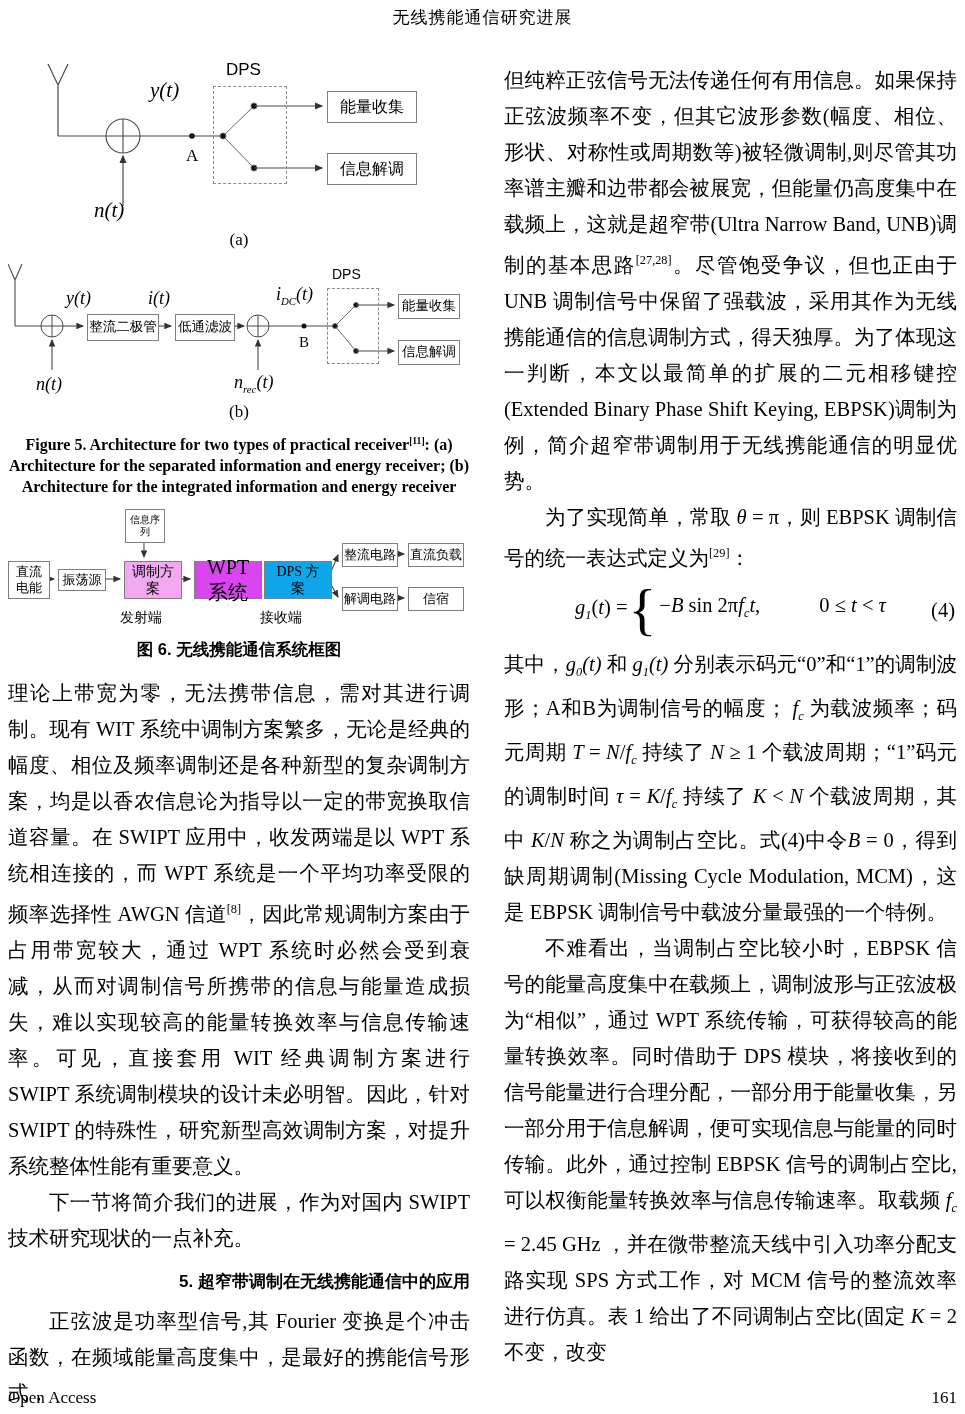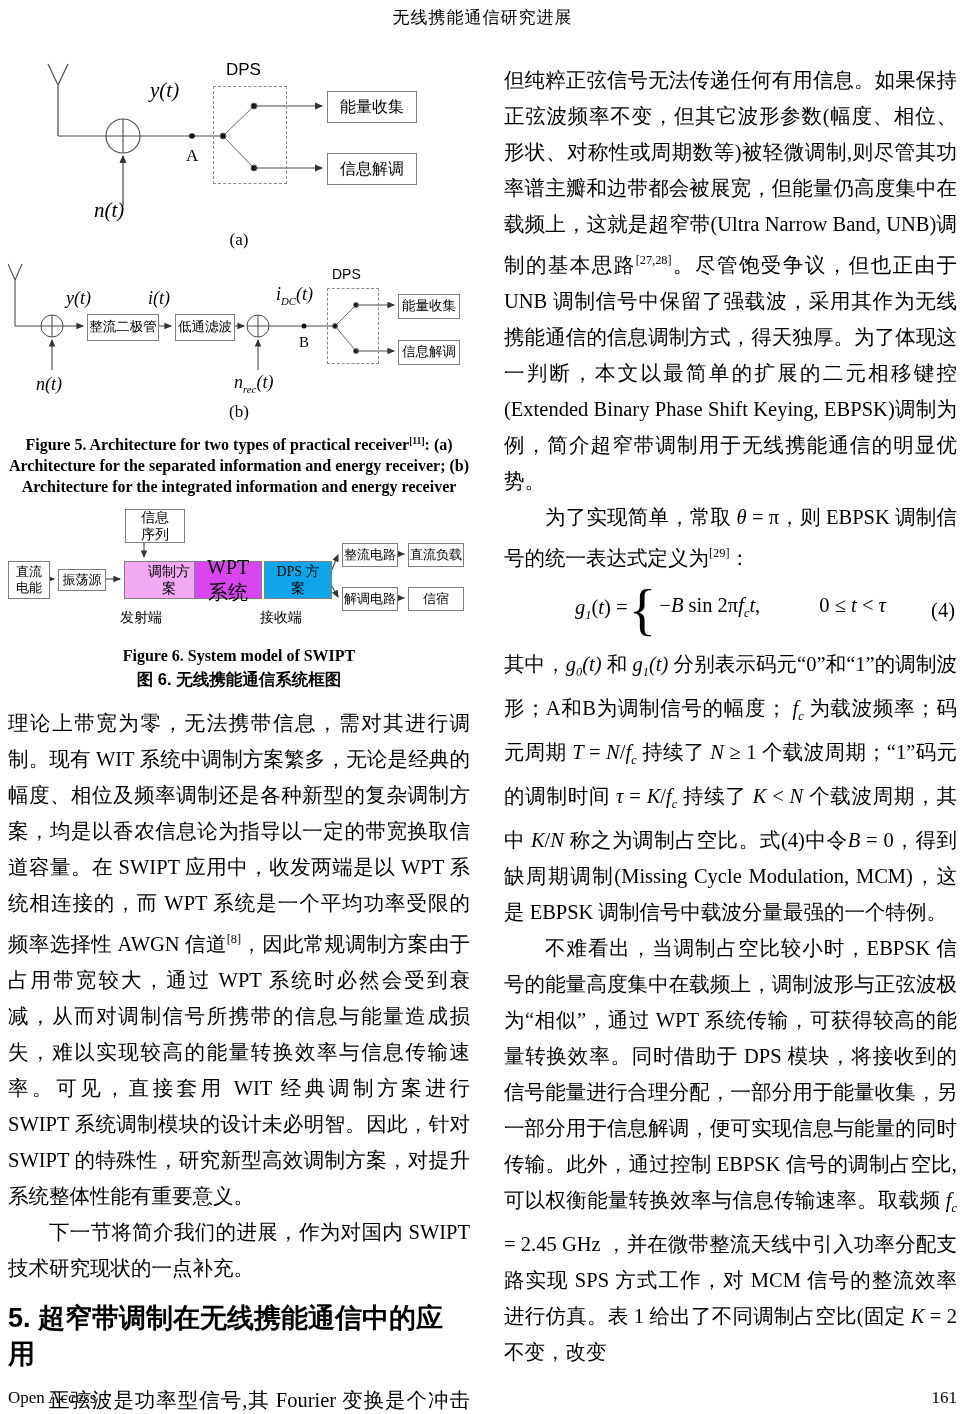--- a/index.html
+++ b/index.html
@@ -24,22 +24,22 @@
   .pink{background:#f2a9f2;}
   .dashed{position:absolute;border:1px dashed #8a8a8a;background:transparent;}
   .mathlab{position:absolute;font-style:italic;font-size:20px;}
   .plain{position:absolute;font-size:17px;}
   .sans{font-family:"Liberation Sans","DejaVu Sans",sans-serif;}
   .tag{position:absolute;left:0;right:0;text-align:center;font-size:17px;}
   .cap{font-weight:bold;text-align:center;margin:0;}
   .cap-en{font-size:16px;line-height:21px;margin-top:4px;}
   .cap-zh{font-size:16.5px;line-height:24px;font-family:"Liberation Sans","DejaVu Sans",sans-serif;}
   .cap6-en{font-size:16px;line-height:22px;margin-top:8px;}
-  .section-title{font-size:27px;font-weight:bold;margin:14px 0 10px 0;
-                 font-family:"Liberation Sans","DejaVu Sans",sans-serif;}
+  .section-title{font-size:17px;font-weight:bold;margin:14px 0 10px 0;
+                 font-family:"Liberation Sans","DejaVu Sans",sans-serif;text-align:right;}
   .sm-label{position:absolute;font-size:14px;text-align:left;}
   .eq-wrap{position:relative;margin:8px 0 10px 0;font-size:20.5px;display:flex;justify-content:center;}
   .eq-col{display:flex;flex-direction:column;}
   .eq-row1{padding-left:14px;line-height:36px;}
   .eq-row2{display:flex;align-items:center;}
   .brace{font-size:58px;font-weight:400;line-height:0.9;margin:0 3px 0 1px;}
   .cases{display:flex;flex-direction:column;}
   .crow{display:flex;line-height:35px;}
   .crow .expr{display:inline-block;min-width:150px;}
   .crow .cond{display:inline-block;margin-left:10px;}
@@ -163,35 +163,34 @@
           <line x1="160" y1="76" x2="182" y2="76" marker-end="url(#ar6)"></line>
           <line x1="236" y1="76" x2="252" y2="76" marker-end="url(#ar6)"></line>
           <line x1="306" y1="76" x2="320" y2="76"></line>
           <line x1="320" y1="76" x2="330" y2="52" marker-end="url(#ar6)"></line>
           <line x1="320" y1="76" x2="330" y2="94" marker-end="url(#ar6)"></line>
           <line x1="388" y1="51" x2="396" y2="51" marker-end="url(#ar6)"></line>
           <line x1="388" y1="95" x2="396" y2="95" marker-end="url(#ar6)"></line>
         </g>
         <circle cx="320" cy="76" r="2.5" fill="#111"></circle>
       </svg>
-      <div class="dbox" style="left:117px;top:6px;width:38px;height:32px;font-size:14px;padding:0 10px;">信息序列</div>
+      <div class="dbox" style="left:117px;top:6px;width:38px;height:32px;font-size:10px;padding:0 0;">信息序列</div>
       <div class="dbox" style="left:0px;top:58px;width:34px;height:36px;font-size:13px;padding:0 3px;">直流电能</div>
       <div class="dbox" style="left:50px;top:66px;width:46px;height:20px;font-size:13px;">振荡源</div>
-      <div class="dbox pink" style="left: 116px; top: 58px; width: 44px; height: 36px; font-size: 14px; padding: 0px 22px; background: rgb(242, 169, 242);">调制方案</div>
+      <div class="dbox pink" style="left: 116px; top: 58px; width: 44px; height: 36px; font-size: 14px; padding: 0px 6px; background: rgb(242, 169, 242);">调制方案</div>
       <div class="dbox pink" style="left: 186px; top: 58px; width: 50px; height: 36px; font-size: 20px; padding: 0px 8px; background: #d946ef;">WPT 系统</div>
       <div class="dbox pink" style="left: 256px; top: 58px; width: 50px; height: 36px; font-size: 14px; padding: 0px 8px; background: #0ea5e9;">DPS 方案</div>
       <div class="dbox" style="left:334px;top:40px;width:54px;height:22px;font-size:13px;">整流电路</div>
       <div class="dbox" style="left:400px;top:40px;width:54px;height:22px;font-size:13px;">直流负载</div>
       <div class="dbox" style="left:334px;top:84px;width:54px;height:22px;font-size:13px;">解调电路</div>
       <div class="dbox" style="left:400px;top:84px;width:54px;height:22px;font-size:13px;">信宿</div>
       <span class="sm-label" style="left:112px;top:106px;width:52px;">发射端</span>
       <span class="sm-label" style="left:252px;top:106px;width:58px;">接收端</span>
     </div>
 
-    <p class="cap cap6-en">Figure 6. System model of SWIPT</p>
     <p class="cap cap-zh">图 6. 无线携能通信系统框图</p>
 
     <p class="body" style="margin-top:14px;"><span>理论上带宽为零，无法携带信息，需对其进行调制。现有 WIT 系统中调制方案繁多，无论是经典的幅度、相位及频率调制还是各种新型的复杂调制方案，均是以香农信息论为指导以一定的带宽换取信道容量。在 SWIPT 应用中，收发两端是以 WPT 系统相连接的，而 WPT 系统是一个平均功率受限的频率选择性 AWGN 信道</span><sup>[8]</sup><span>，因此常规调制方案由于占用带宽较大，通过 WPT 系统时必然会受到衰减，从而对调制信号所携带的信息与能量造成损失，难以实现较高的能量转换效率与信息传输速率。可见，直接套用 WIT 经典调制方案进行 SWIPT 系统调制模块的设计未必明智。因此，针对 SWIPT 的特殊性，研究新型高效调制方案，对提升系统整体性能有重要意义。</span></p>
     <p class="body indent">下一节将简介我们的进展，作为对国内 SWIPT 技术研究现状的一点补充。</p>
     <h2 class="section-title">5. 超窄带调制在无线携能通信中的应用</h2>
     <p class="body indent">正弦波是功率型信号,其 Fourier 变换是个冲击函数，在频域能量高度集中，是最好的携能信号形式，</p>
   </div>
 
   <div class="col-right">
     <p class="body"><span>但纯粹正弦信号无法传递任何有用信息。如果保持正弦波频率不变，但其它波形参数(幅度、相位、形状、对称性或周期数等)被轻微调制,则尽管其功率谱主瓣和边带都会被展宽，但能量仍高度集中在载频上，这就是超窄带(Ultra Narrow Band, UNB)调制的基本思路</span><sup>[27,28]</sup><span>。尽管饱受争议，但也正由于 UNB 调制信号中保留了强载波，采用其作为无线携能通信的信息调制方式，得天独厚。为了体现这一判断，本文以最简单的扩展的二元相移键控(Extended Binary Phase Shift Keying, EBPSK)调制为例，简介超窄带调制用于无线携能通信的明显优势。</span></p>

